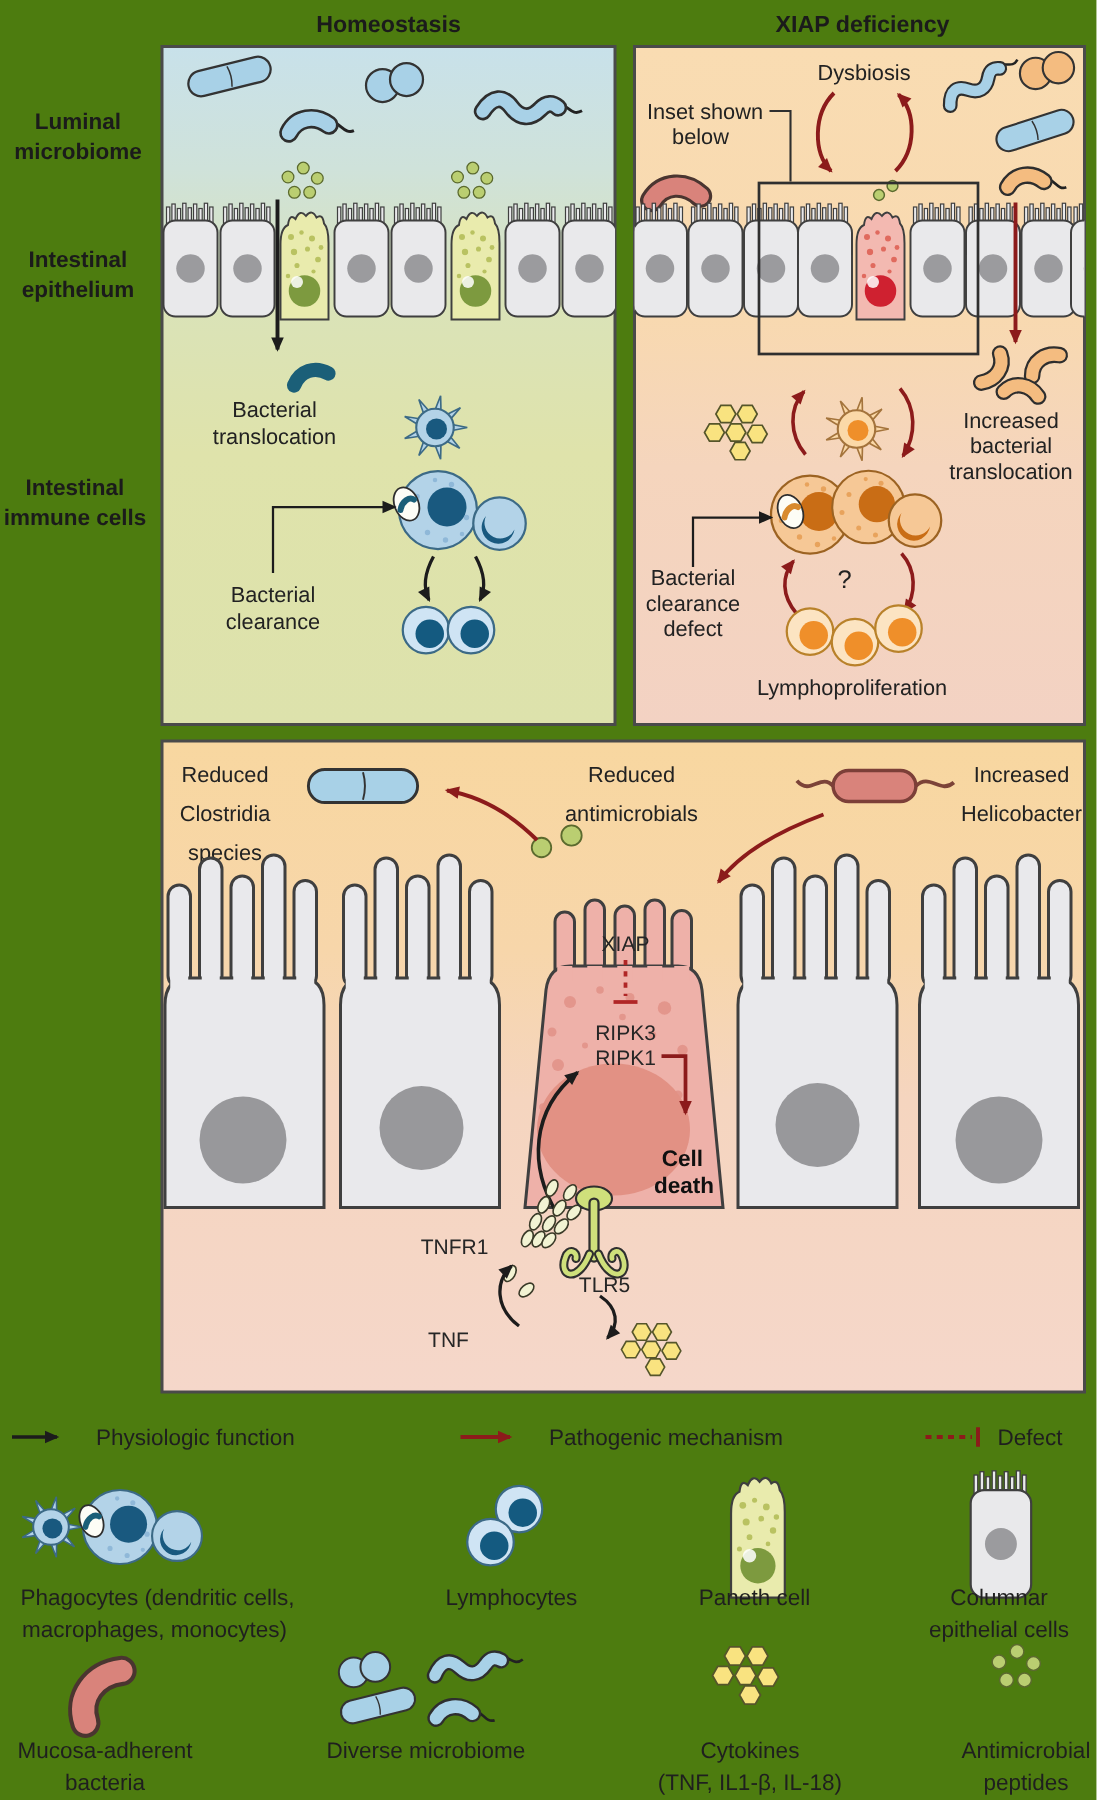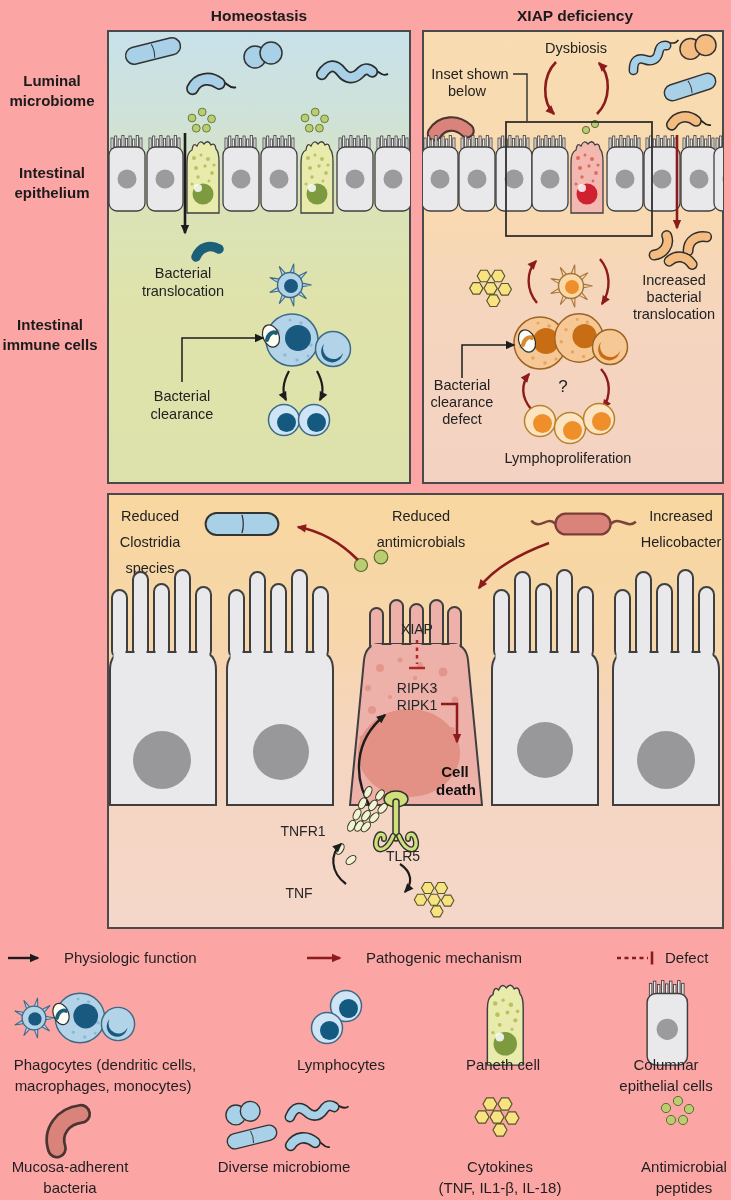--- a/index.html
+++ b/index.html
@@ -1,16 +1,16 @@
 <!DOCTYPE html>
 <html><head>
 <meta charset="utf-8">
 <style>
   html,body{margin:0;padding:0;background:#ffffff;}
-  .page{width:731px;height:1200px;position:relative;background:#fca5a5;font-family:"Liberation Sans",sans-serif;}
+  .page{width:731px;height:1200px;position:relative;background:#4d7c0f;font-family:"Liberation Sans",sans-serif;}
   svg{display:block}
   text{font-family:"Liberation Sans",sans-serif;}
   .tt{font-size:15.5px;font-weight:bold;fill:#1b1b1b;text-anchor:middle}
   .ts{font-size:15px;font-weight:bold;fill:#1b1b1b;text-anchor:middle}
   .tl{font-size:14.5px;fill:#222;text-anchor:middle}
   .tm{font-size:14px;fill:#262626;text-anchor:middle}
   .tb{font-size:15px;font-weight:bold;fill:#101010;text-anchor:middle}
   .tq{font-size:17px;fill:#222;text-anchor:middle}
   .tg{font-size:15px;fill:#1f1f1f}
   .tgm{font-size:15px;fill:#1f1f1f;text-anchor:middle}

